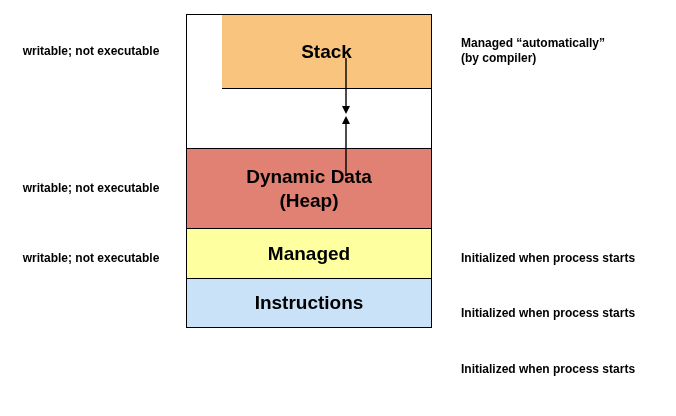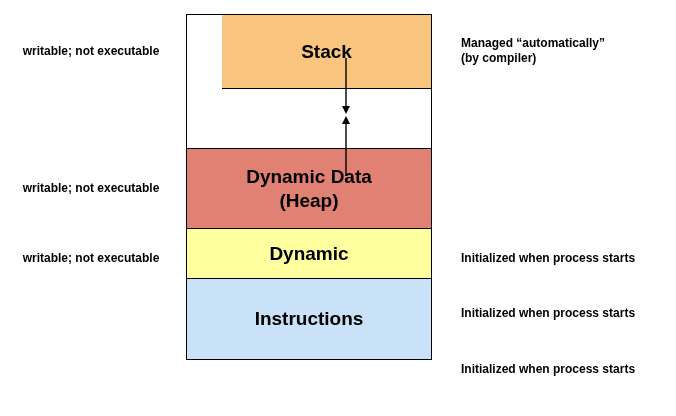--- a/index.html
+++ b/index.html
@@ -34,21 +34,21 @@
     line-height: 1.25;
     white-space: pre-line;
     border-bottom: 1px solid #000;
   }
   .segment:last-child { border-bottom: none; }
   .seg-stack        { height: 73px; }
   .seg-gap          { height: 59px; background: #ffffff; }
   .seg-heap         { height: 79px; }
   .seg-static       { height: 59px; }
   .seg-literals     { height: 49px; }
-  .seg-instructions { height: 80px; }
+  .seg-instructions { height: 48px; }
 
   
   .left-label {
     position: absolute;
     left: 0;
     width: 182px;
     display: flex;
     align-items: center;
     justify-content: center;
     text-align: center;
@@ -93,21 +93,21 @@
 
   <div class="left-label zone-stack">writable; not executable</div>
   <div class="left-label zone-heap">writable; not executable</div>
   <div class="left-label zone-static">writable; not executable</div>
 
   <div class="memory-column">
     <div class="segment seg-stack" style="background-color: rgb(249, 196, 126); margin-left: 35px;">Stack</div>
     <div class="segment seg-gap" style="background-color: rgb(255, 255, 255);"></div>
     <div class="segment seg-heap" style="background-color: rgb(224, 129, 115);">Dynamic Data
 (Heap)</div>
-    <div class="segment seg-literals" style="background-color: rgb(254, 255, 158);">Dynamic</div>
+    <div class="segment seg-literals" style="background-color: rgb(254, 255, 158);">Managed</div>
     <div class="segment seg-instructions" style="background-color: rgb(201, 226, 247);">Instructions</div>
   </div>
 
   <svg class="arrows-overlay" viewBox="0 0 244 150">
     <g>
       <line x1="160" y1="18" x2="160" y2="66" stroke="#000" stroke-width="1.4"></line>
       <polygon points="156,66 164,66 160,74" fill="#000"></polygon>
     </g>
     <g>
       <line x1="160" y1="136" x2="160" y2="84" stroke="#000" stroke-width="1.4"></line>

